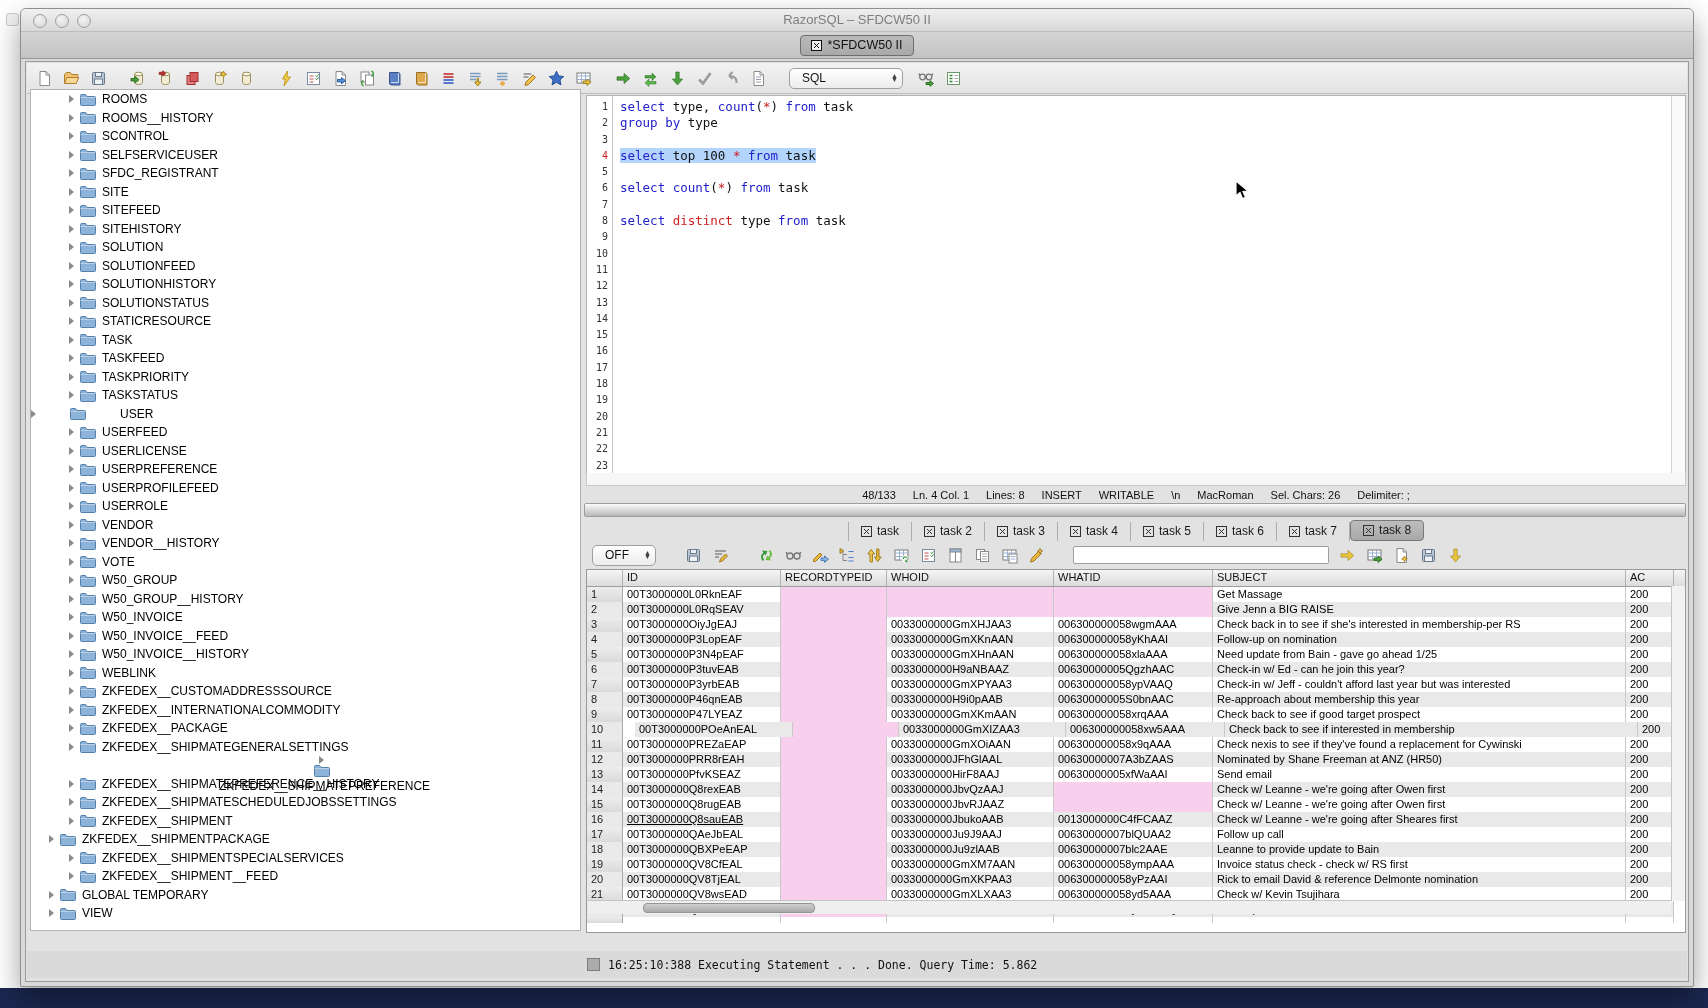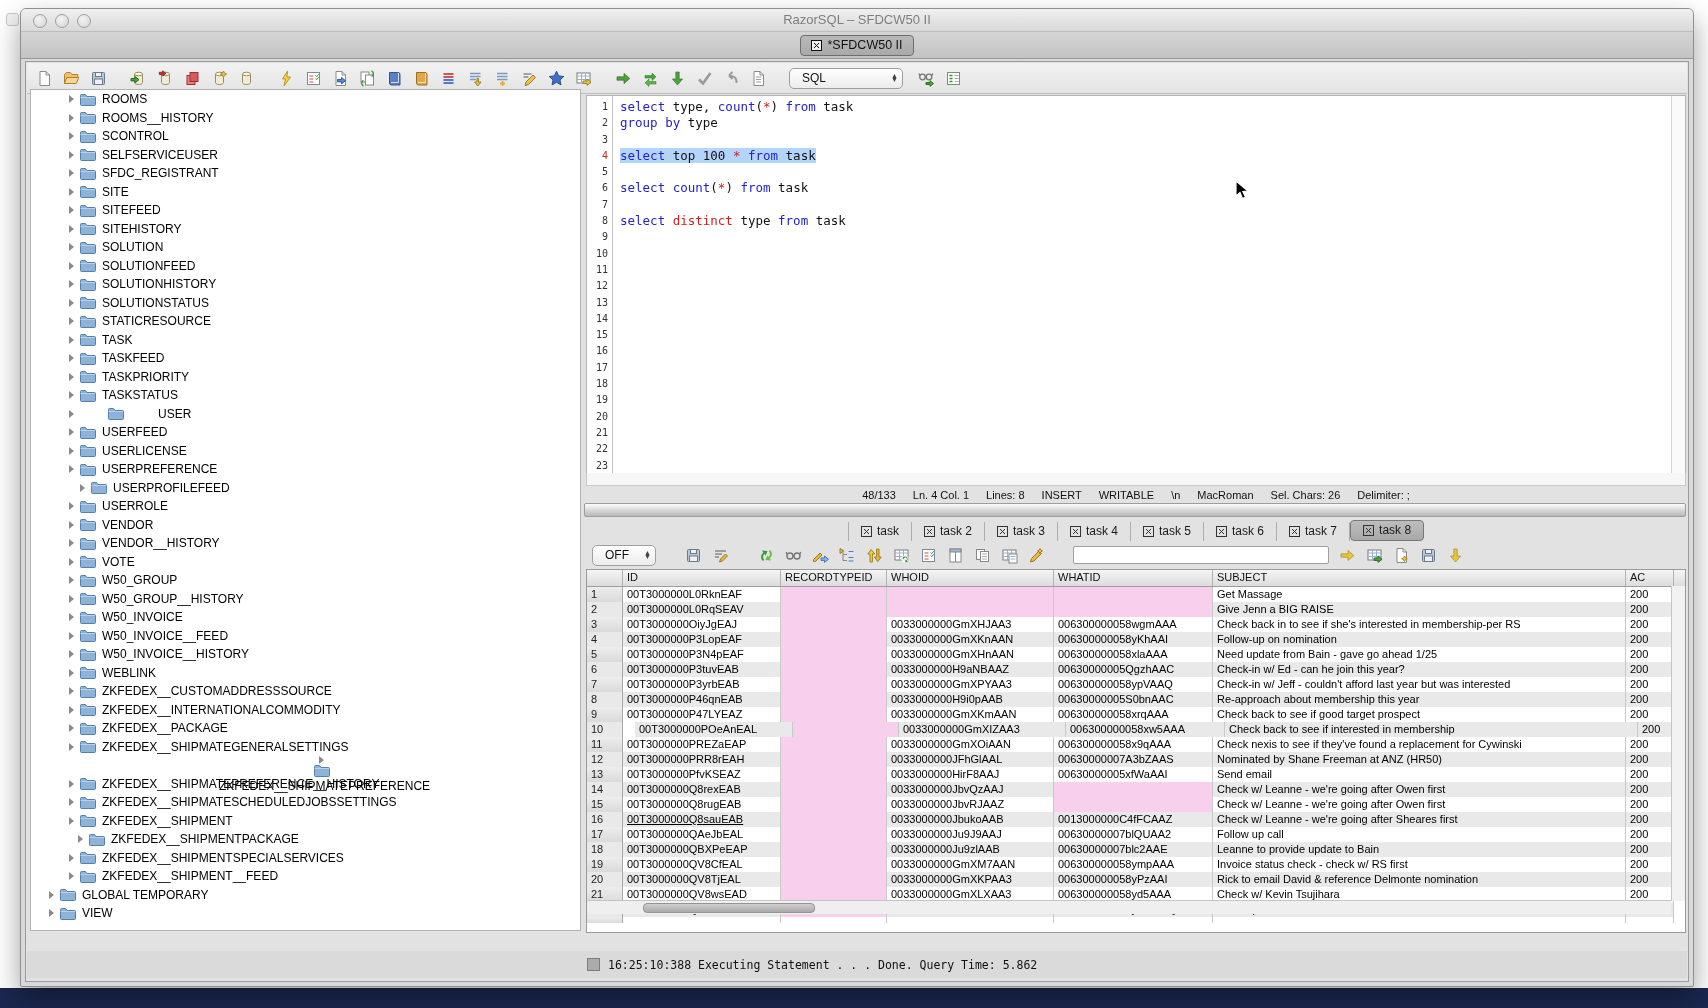--- a/index.html
+++ b/index.html
@@ -465,21 +465,21 @@
         <div class="trow" style="padding-left: 38px;">
           <span class="tri"></span>
           <span class="foldr">
             <svg width="16" height="13" viewBox="0 0 16 13">
               <path d="M0.5 2.5a1 1 0 011-1h4l1.5 2h7.5a1 1 0 011 1v7a1 1 0 01-1 1h-13a1 1 0 01-1-1z" fill="#8db3d8" stroke="#5580ab"></path>
               <path d="M0.5 4.5h14.5" stroke="#b9d2e8" fill="none"></path>
             </svg>
           </span>
           <span>TASKSTATUS</span>
         </div>
-        <div class="trow" style="padding-left: 38px; gap: 28px;">
+        <div class="trow" style=" gap: 28px;">
           <span class="tri"></span>
           <span class="foldr">
             <svg width="16" height="13" viewBox="0 0 16 13">
               <path d="M0.5 2.5a1 1 0 011-1h4l1.5 2h7.5a1 1 0 011 1v7a1 1 0 01-1 1h-13a1 1 0 01-1-1z" fill="#8db3d8" stroke="#5580ab"></path>
               <path d="M0.5 4.5h14.5" stroke="#b9d2e8" fill="none"></path>
             </svg>
           </span>
           <span>USER</span>
         </div>
         <div class="trow" style="padding-left: 38px;">
@@ -505,21 +505,21 @@
         <div class="trow" style="padding-left: 38px;">
           <span class="tri"></span>
           <span class="foldr">
             <svg width="16" height="13" viewBox="0 0 16 13">
               <path d="M0.5 2.5a1 1 0 011-1h4l1.5 2h7.5a1 1 0 011 1v7a1 1 0 01-1 1h-13a1 1 0 01-1-1z" fill="#8db3d8" stroke="#5580ab"></path>
               <path d="M0.5 4.5h14.5" stroke="#b9d2e8" fill="none"></path>
             </svg>
           </span>
           <span>USERPREFERENCE</span>
         </div>
-        <div class="trow" style="padding-left: 38px; margin-left: 11px;">
+        <div class="trow" style="padding-left: 38px;">
           <span class="tri"></span>
           <span class="foldr">
             <svg width="16" height="13" viewBox="0 0 16 13">
               <path d="M0.5 2.5a1 1 0 011-1h4l1.5 2h7.5a1 1 0 011 1v7a1 1 0 01-1 1h-13a1 1 0 01-1-1z" fill="#8db3d8" stroke="#5580ab"></path>
               <path d="M0.5 4.5h14.5" stroke="#b9d2e8" fill="none"></path>
             </svg>
           </span>
           <span>USERPROFILEFEED</span>
         </div>
         <div class="trow" style="padding-left: 38px;">
@@ -695,21 +695,21 @@
         <div class="trow" style="padding-left: 38px;">
           <span class="tri"></span>
           <span class="foldr">
             <svg width="16" height="13" viewBox="0 0 16 13">
               <path d="M0.5 2.5a1 1 0 011-1h4l1.5 2h7.5a1 1 0 011 1v7a1 1 0 01-1 1h-13a1 1 0 01-1-1z" fill="#8db3d8" stroke="#5580ab"></path>
               <path d="M0.5 4.5h14.5" stroke="#b9d2e8" fill="none"></path>
             </svg>
           </span>
           <span>ZKFEDEX__SHIPMENT</span>
         </div>
-        <div class="trow" style="padding-left: 47px;">
+        <div class="trow" style="padding-left: 18px;">
           <span class="tri"></span>
           <span class="foldr">
             <svg width="16" height="13" viewBox="0 0 16 13">
               <path d="M0.5 2.5a1 1 0 011-1h4l1.5 2h7.5a1 1 0 011 1v7a1 1 0 01-1 1h-13a1 1 0 01-1-1z" fill="#8db3d8" stroke="#5580ab"></path>
               <path d="M0.5 4.5h14.5" stroke="#b9d2e8" fill="none"></path>
             </svg>
           </span>
           <span>ZKFEDEX__SHIPMENTPACKAGE</span>
         </div>
         <div class="trow" style="padding-left: 38px;">

